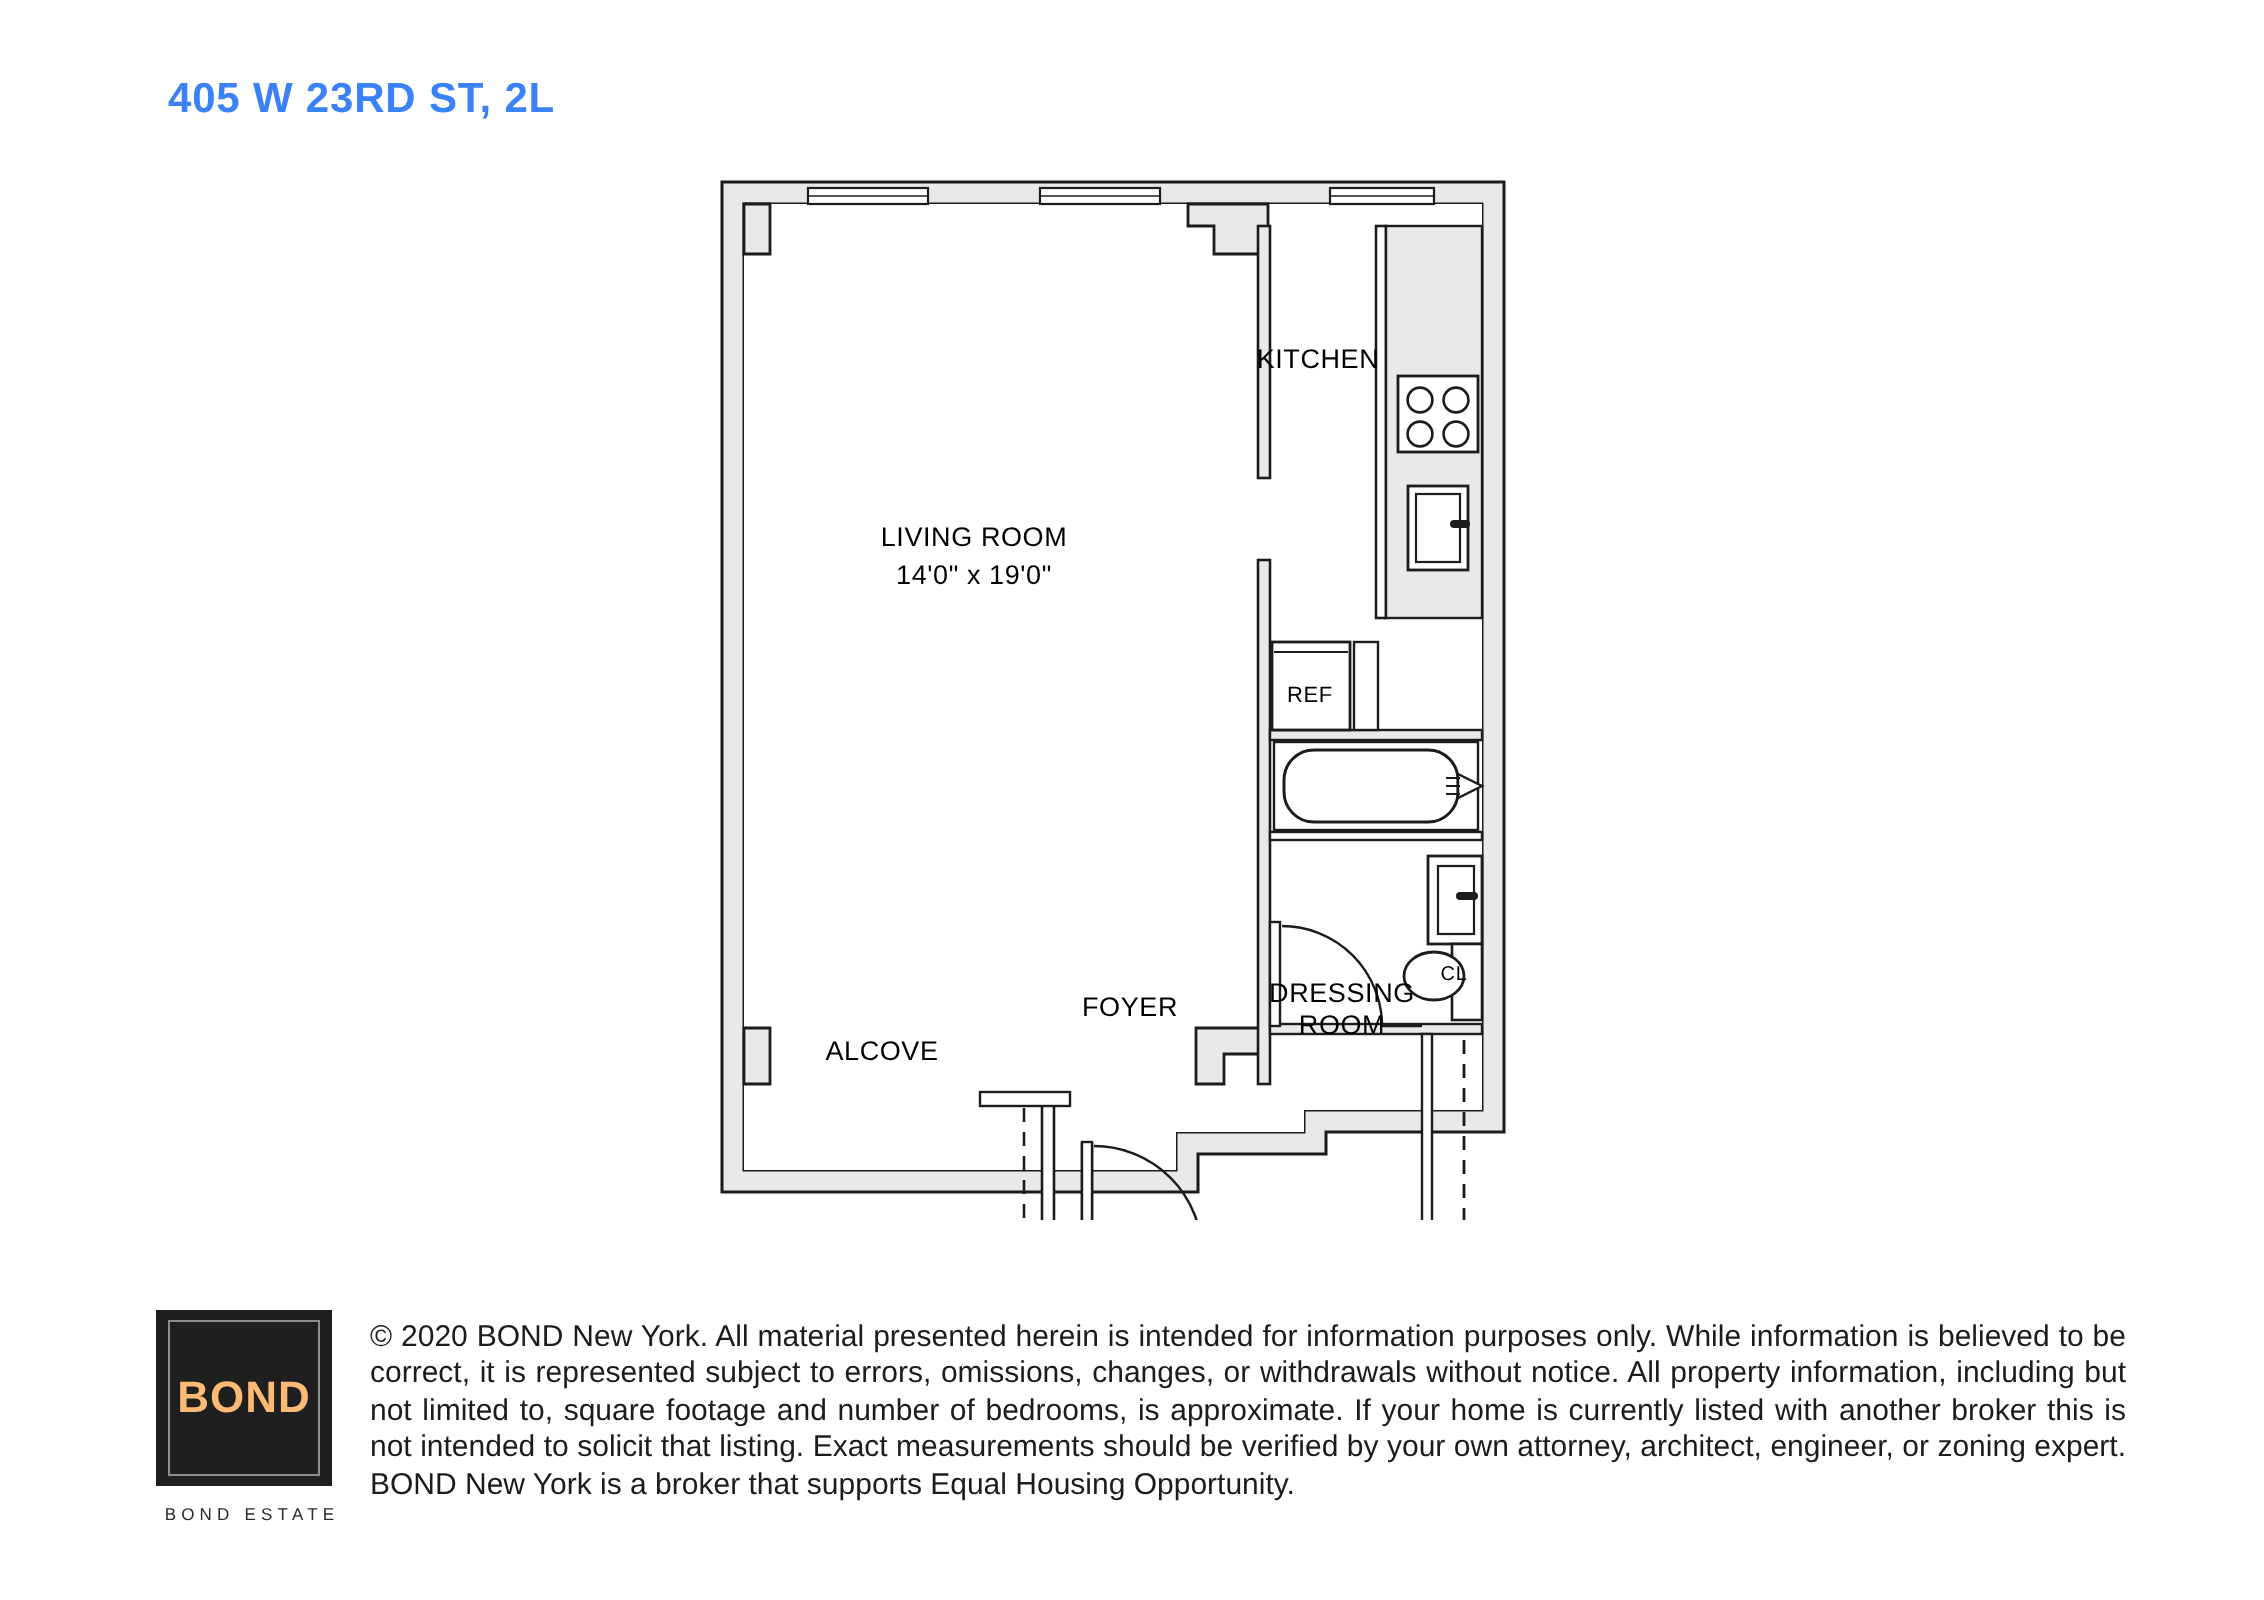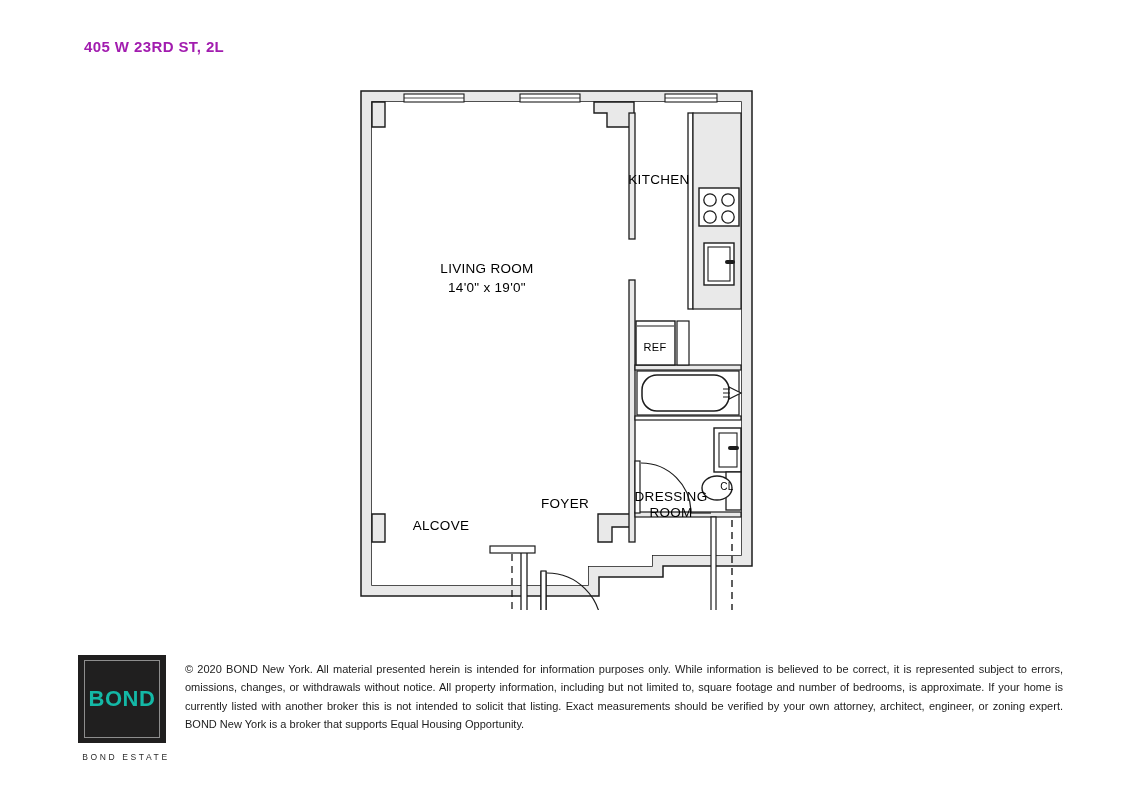--- a/index.html
+++ b/index.html
@@ -17,24 +17,24 @@
   }
   .page {
     position: relative;
     width: 1132px;
     height: 800px;
   }
   .title {
     position: absolute;
     left: 84px;
     top: 38px;
-    font-size: 15px;
+    font-size: 21px;
     font-weight: bold;
     letter-spacing: 0.4px;
-    color: #a21caf;
+    color: #3b82f6;
   }
   .plan-wrap {
     position: absolute;
     left: 0;
     top: 80px;
     width: 960px;
     height: 530px;
   }
   .plan-svg {
     display: block;
@@ -78,40 +78,40 @@
   }
   .logo-inner {
     width: 100%;
     height: 100%;
     border: 1px solid #8d8d8d;
     display: flex;
     align-items: center;
     justify-content: center;
   }
   .logo-word {
-    color: #14b8a6;
+    color: #fdba74;
     font-size: 22px;
     font-weight: bold;
     letter-spacing: 0.5px;
     font-family: "Liberation Sans", sans-serif;
   }
   .logo-sub {
     margin-top: 9px;
     text-align: center;
     font-size: 8.5px;
     letter-spacing: 2.6px;
     color: #2a2a2a;
     font-family: "Liberation Sans", sans-serif;
   }
   .disclaimer {
     position: absolute;
     left: 185px;
     top: 20px;
     width: 878px;
-    font-size: 11px;
+    font-size: 15px;
     line-height: 18.4px;
     color: #1c1c1c;
     text-align: justify;
     text-justify: inter-word;
     font-family: "Liberation Sans", sans-serif;
   }
 </style>
 </head>
 <body>
 

